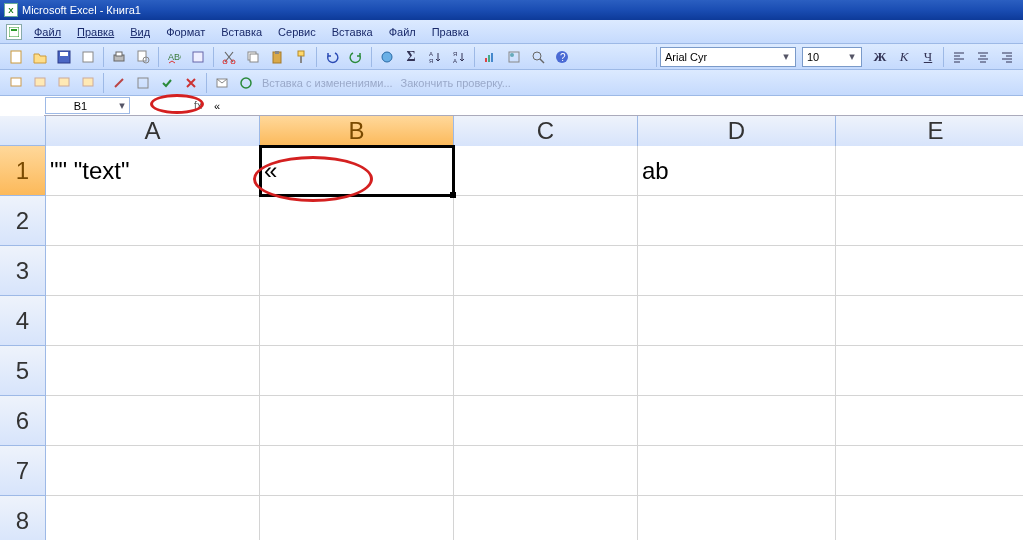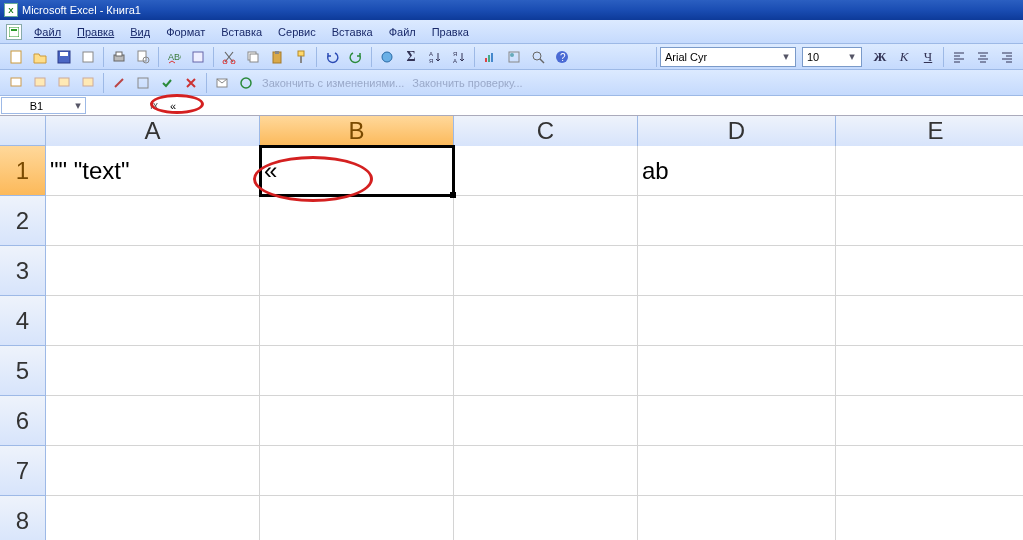--- a/index.html
+++ b/index.html
@@ -20,21 +20,21 @@
   .toolbar .fontbox .arrow { width: 14px; text-align: center; color: #556; }
   .toolbar .bold { font-weight: bold; font-family: 'Times New Roman', serif; font-size: 13px; }
   .toolbar .italic { font-style: italic; font-family: 'Times New Roman', serif; font-size: 13px; }
   .toolbar .under { text-decoration: underline; font-family: 'Times New Roman', serif; font-size: 13px; }
   
   .reviewbar { background: linear-gradient(#dceaff,#c5dafd); height: 26px; display: flex; align-items: center; padding: 0 4px; border-bottom: 1px solid #9db9e6; }
   .reviewbar .tbtn { width: 22px; height: 22px; margin: 0 1px; display:flex; align-items:center; justify-content:center; color:#557; }
   .reviewbar .sep { width: 1px; height: 20px; background: #9db9e6; margin: 0 3px; }
   .reviewbar .disabled { color: #9aa9c9; padding: 0 4px; }
   
-  .formulabar { height: 20px; display: flex; align-items: stretch; border-bottom: 1px solid #aab; background: #fff; }
+  .formulabar { height: 20px; display: flex; align-items: stretch; border-bottom: 1px solid #aab; background: #fff; margin-left: 44px; }
   .formulabar .namebox { width: 85px; border: 1px solid #9db9e6; margin: 1px; display:flex; align-items:center; }
   .formulabar .namebox .nb-text { flex:1; text-align:center; font-size:11px; }
   .formulabar .namebox .nb-arrow { width:14px; text-align:center; color:#556; }
   .formulabar .fx { width: 24px; display:flex; align-items:center; justify-content:center; color:#555; position: relative; }
   .formulabar .fcontent { flex:1; display:flex; align-items:center; padding-left: 4px; font-size: 11px; position: relative; }
   
   .grid { position: relative; }
   .corner { position:absolute; left:0; top:0; width:46px; height:30px; background:linear-gradient(#eef3fb,#d7e4fb); border-right:1px solid #9db9e6; border-bottom:1px solid #9db9e6; }
   .colheaders { position:absolute; left:46px; top:0; height:30px; display:flex; border-bottom:1px solid #9db9e6;}
   .colheaders .ch { height:30px; display:flex; align-items:center; justify-content:center; font-family: Arial; font-size:24px; color:#333; background:linear-gradient(#eef3fb,#d7e4fb); border-right:1px solid #9db9e6; }
@@ -299,21 +299,21 @@
       <svg width="14" height="14">
         <rect x="2" y="3" width="10" height="8" fill="#fff" stroke="#888"></rect>
         <path d="M2 3 l5 4 l5 -4" stroke="#888" fill="none"></path>
       </svg>
     </span>
   <span class="tbtn">
       <svg width="14" height="14">
         <circle cx="7" cy="7" r="5" fill="none" stroke="#2a8a3a" stroke-width="1.5"></circle>
       </svg>
     </span>
-  <span class="disabled">Закончить с изменениями...</span>
+  <span class="disabled">Вставка с изменениями...</span>
   <span class="disabled">Закончить проверку...</span>
 </div>
 
 <div class="formulabar">
   <div class="namebox">
     <span class="nb-text">B1</span>
     <span class="nb-arrow">▾</span>
   </div>
   <div style="width:55px"></div>
   <div class="fx">

